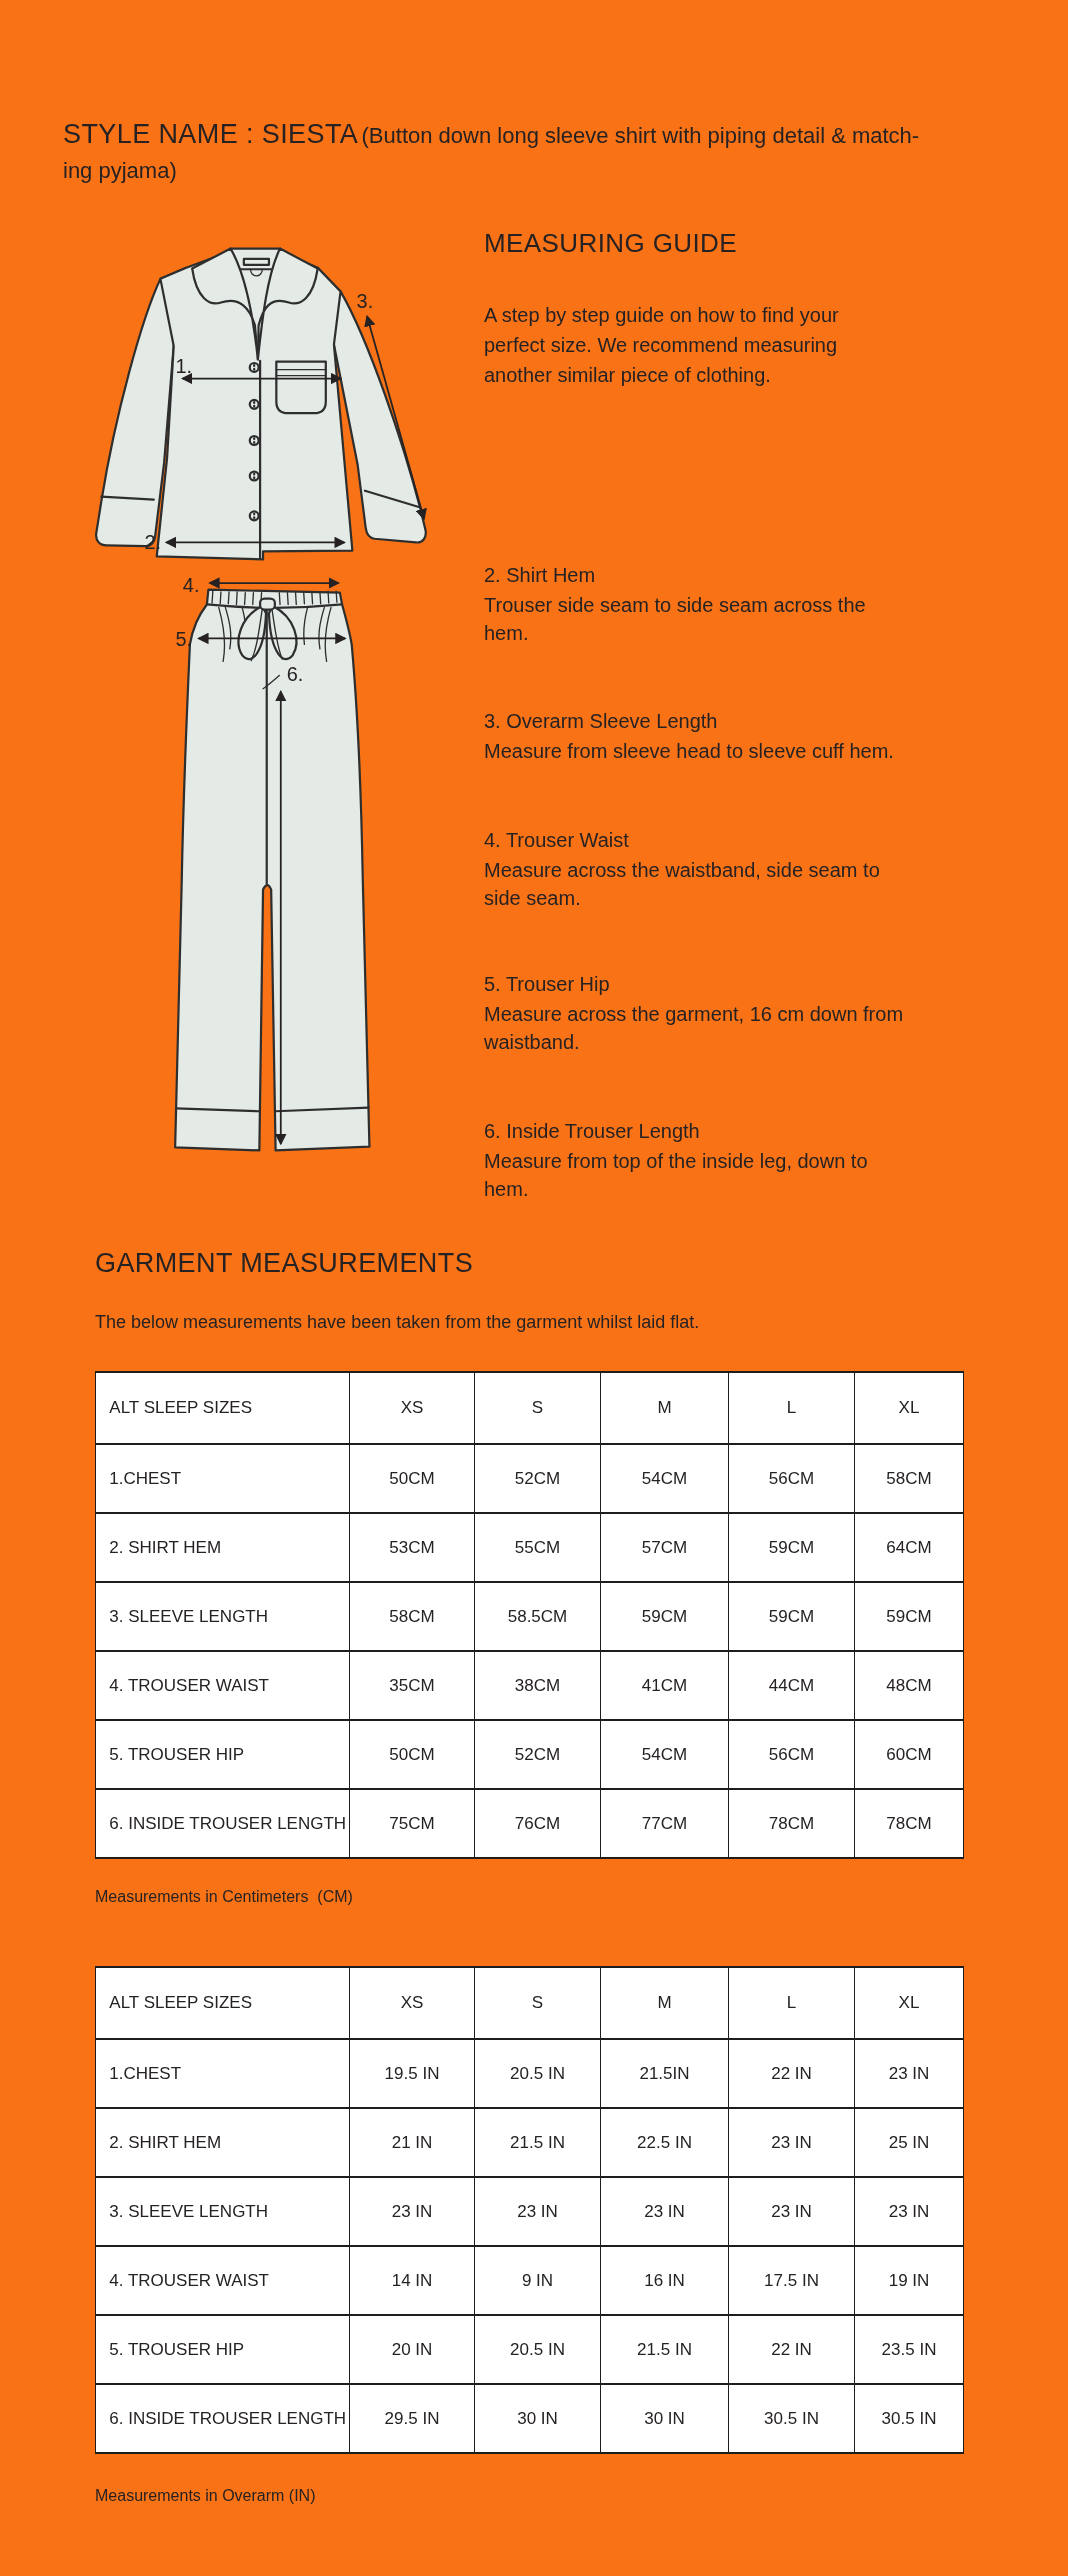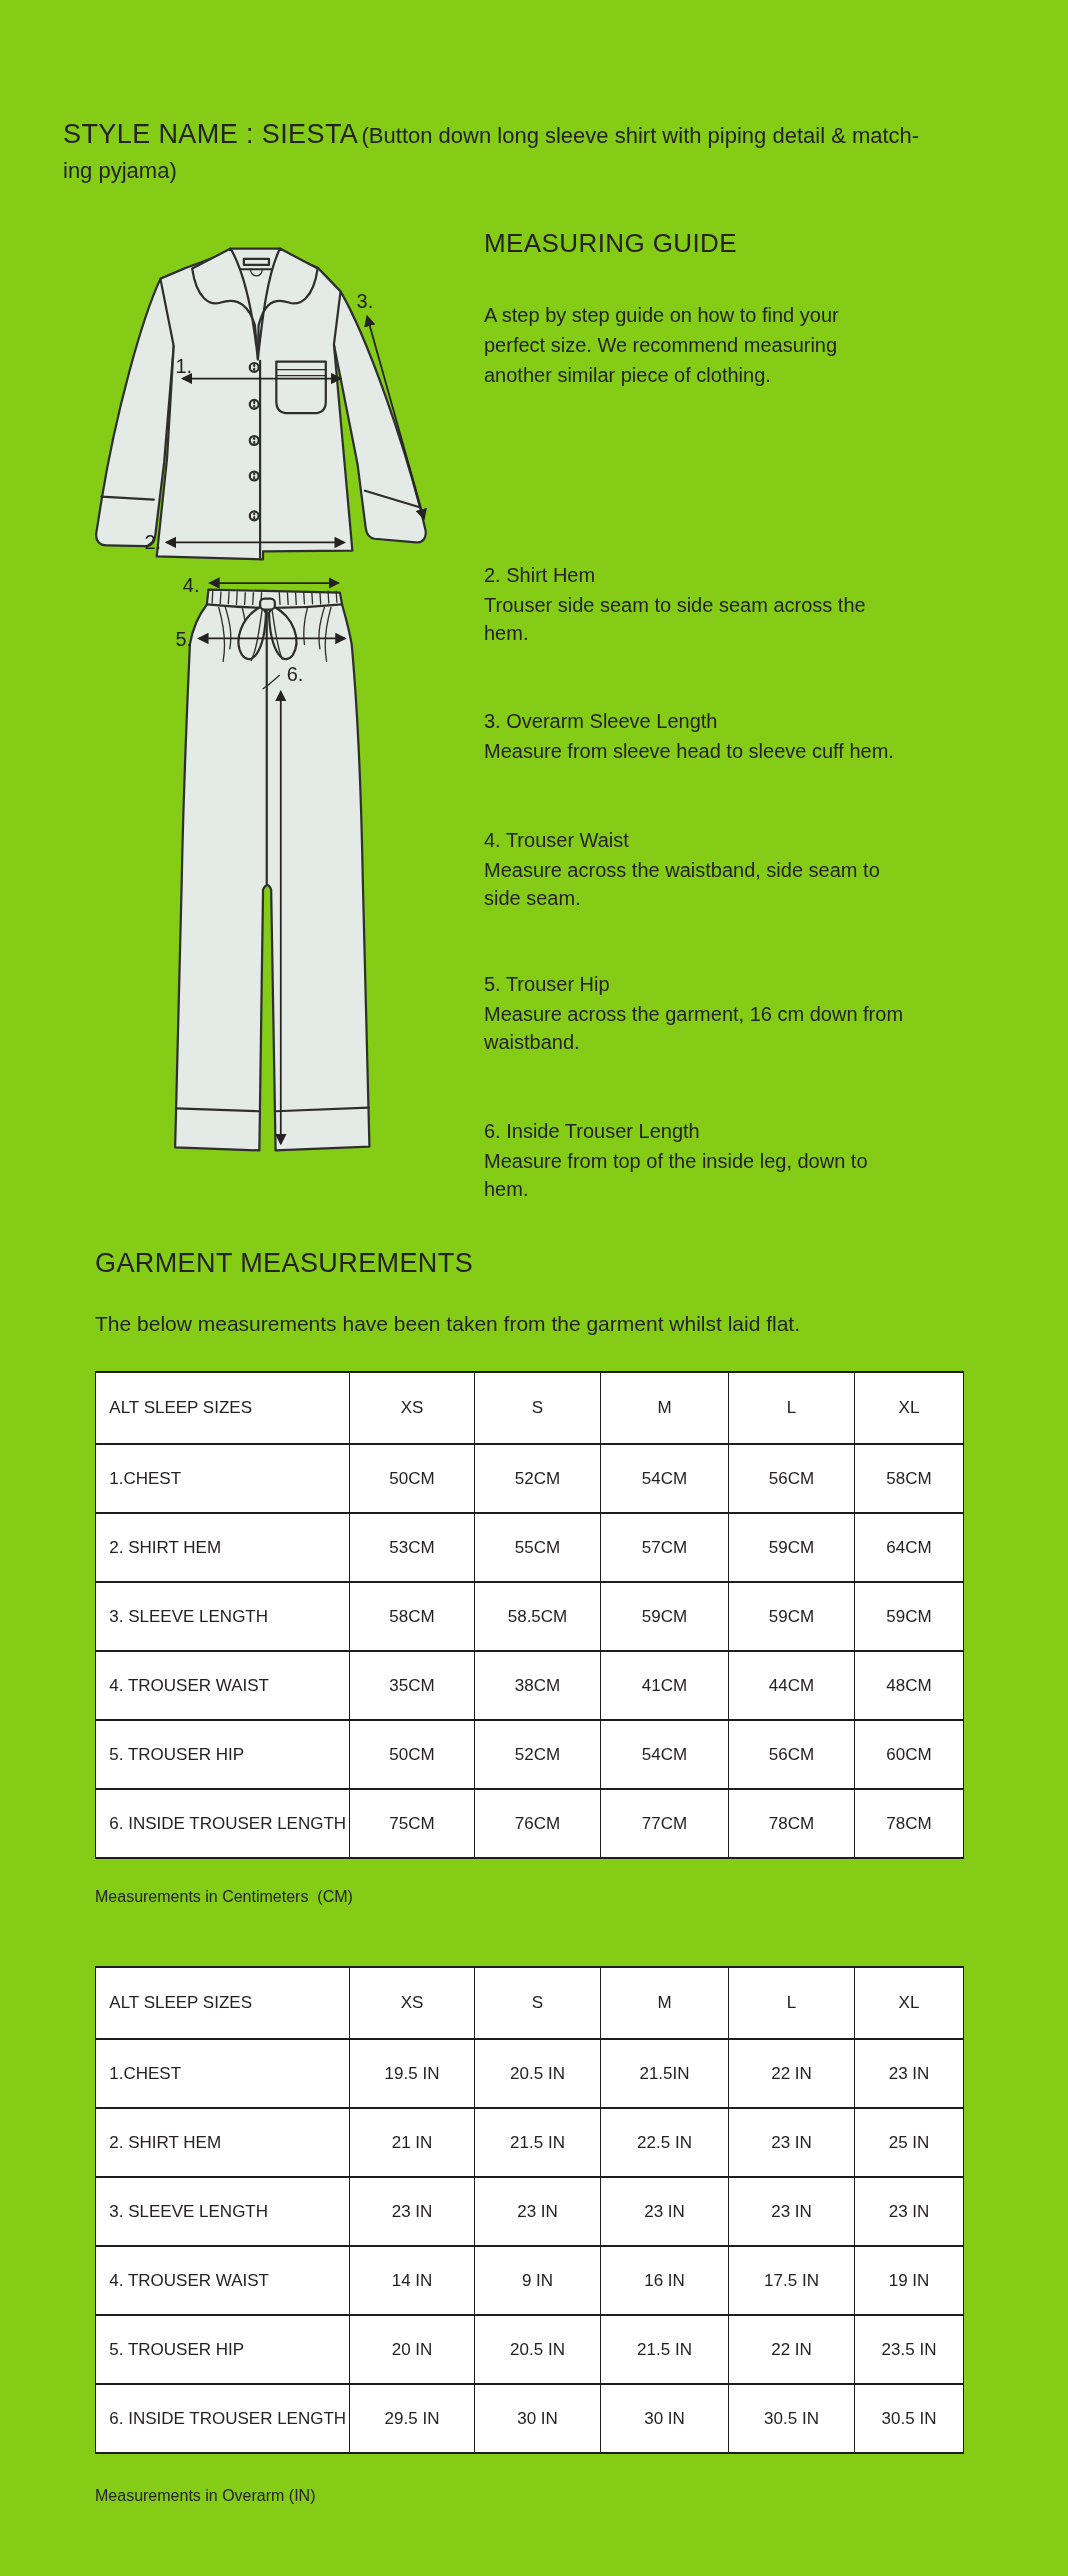--- a/index.html
+++ b/index.html
@@ -1,37 +1,37 @@
 <!DOCTYPE html>
 <html style="font-size:12px"><head>
 <meta charset="utf-8">
 <style>
   html,body{margin:0;padding:0;background:#ffffff;}
-  .page{position:relative;width:1068px;height:2576px;background:#84cc16;overflow:hidden;
+  .page{position:relative;width:1068px;height:2576px;background:#f97316;overflow:hidden;
         font-family:"Liberation Sans", sans-serif;color:#262223;}
   .abs{position:absolute;}
 
   
   .title-block{left:63px;top:117px;width:990px;line-height:34px;white-space:nowrap;}
   .title-main{font-size:27px;letter-spacing:0.4px;}
   .title-detail{font-size:22px;}
   .title-line2{font-size:22px;line-height:30px;}
 
   
   .mg-heading{left:484px;top:228px;font-size:26px;letter-spacing:0.4px;}
   .mg-intro{left:484px;top:300px;width:517px;font-size:20px;line-height:30px;white-space:pre-line;}
   .step{left:484px;width:517px;}
   .step h3{margin:0;font-size:20px;font-weight:400;}
   .step p{margin:4.4px 0 0 0;font-size:20px;line-height:28px;white-space:pre-line;}
   .step-1{top:418px;} .step-2{top:564px;} .step-3{top:710px;}
   .step-4{top:829px;} .step-5{top:973px;} .step-6{top:1120px;}
 
   
   .gm-heading{left:95px;top:1248px;font-size:27px;letter-spacing:0.4px;}
-  .gm-note{left:95px;top:1312px;font-size:21px;}
+  .gm-note{left:95px;top:1312px;font-size:18px;}
   .sizes-table{border-collapse:collapse;table-layout:fixed;width:866px;background:#fff;}
   .sizes-table th,.sizes-table td{border:1.5px solid #1d1d1d;border-top-width:2.2px;border-bottom-width:2.2px;
       font-size:17px;font-weight:400;text-align:center;vertical-align:middle;padding:0;}
   .sizes-table th:first-child,.sizes-table td:first-child{text-align:left;padding-left:13.3px;}
   .sizes-table thead tr{height:72px;}
   .sizes-table tbody tr{height:69px;}
   .table-cm{left:95px;top:1371px;}
   .table-in{left:95px;top:1966px;}
   .caption{font-size:16px;white-space:pre;}
   .caption-cm{left:95px;top:1888px;}

